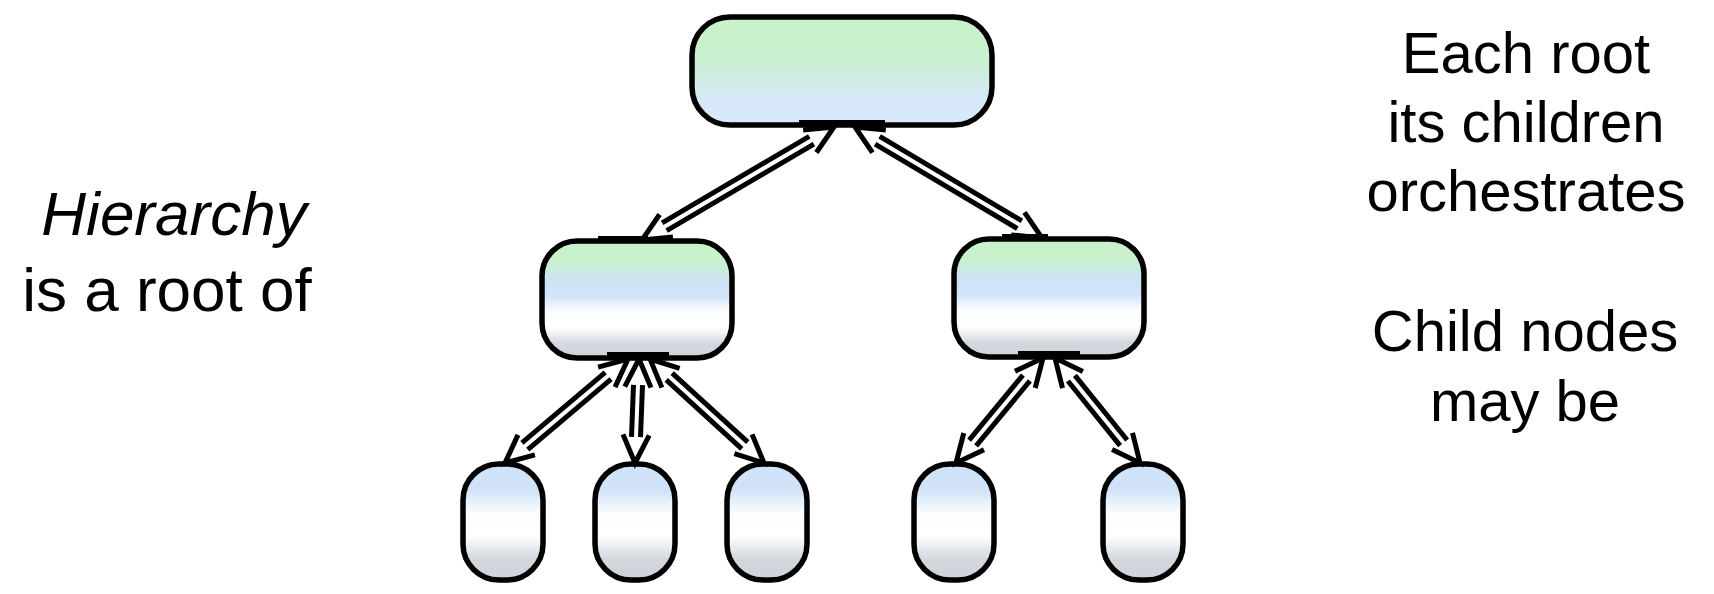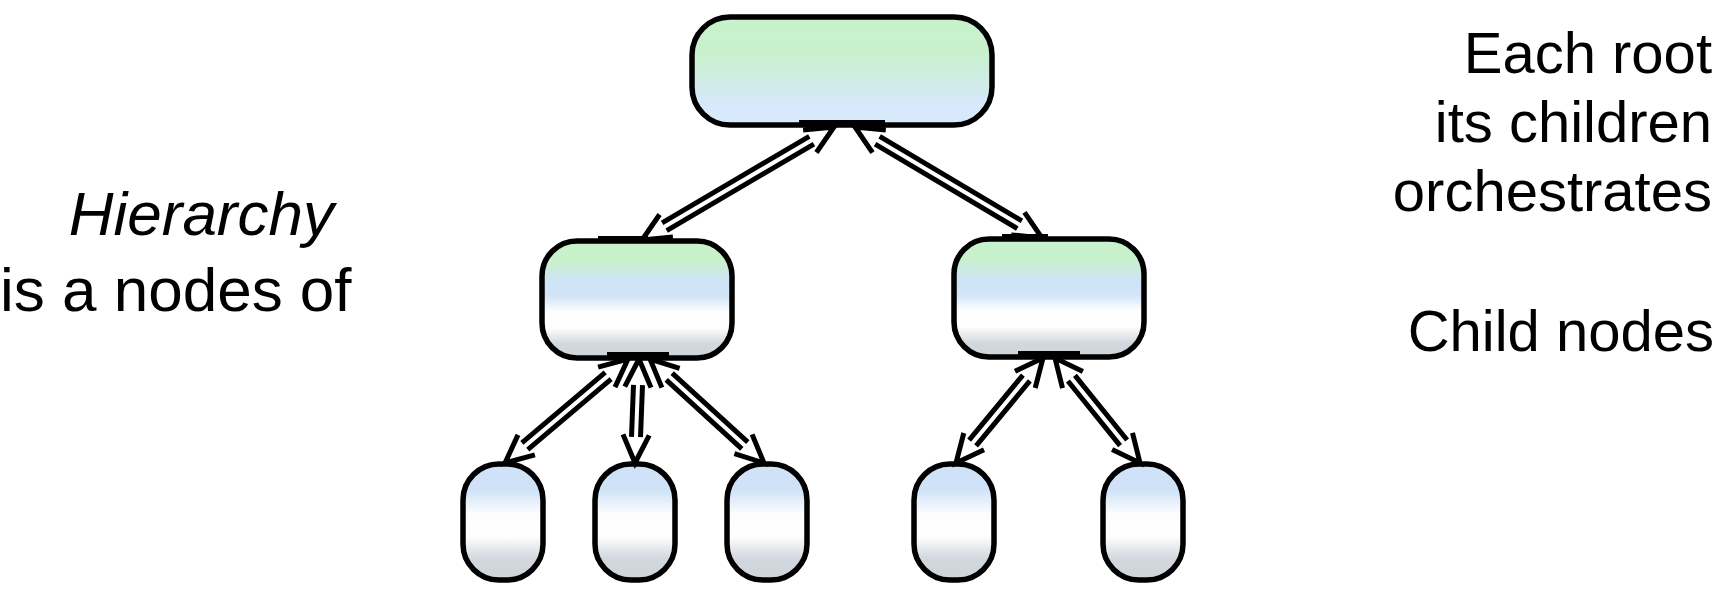--- a/index.html
+++ b/index.html
@@ -5,21 +5,21 @@
   html,body{margin:0;padding:0;background:#ffffff;}
   .canvas{
     position:relative;
     width:1714px;height:594px;
     background:#ffffff;
     overflow:hidden;
     font-family:"Liberation Sans", sans-serif;
     color:#000000;
   }
   .tree-svg{position:absolute;left:0;top:0;}
-  .caption{position:absolute;text-align:right;white-space:nowrap;color:#000;}
+  .caption{position:absolute;text-align:center;white-space:nowrap;color:#000;}
   .caption .line{display:block;}
   .caption-left{left:0;top:176px;width:334px;font-size:62px;line-height:76px;}
   .caption-left .line-0{font-style:italic;padding-left:14px;}
   .caption-right-top{left:1340px;top:18px;width:372px;font-size:58px;line-height:69px;}
   .caption-right-bottom{left:1336px;top:296px;width:378px;font-size:58px;line-height:70px;}
 </style>
 </head>
 <body>
 
 <div class="canvas">
@@ -74,26 +74,27 @@
         <rect x="799" y="120" width="86" height="7" fill="#000000"></rect>
         <rect x="598" y="236" width="50" height="7" fill="#000000"></rect>
         <rect x="1002" y="234" width="46" height="7" fill="#000000"></rect>
         <rect x="607" y="352" width="62" height="6" fill="#000000"></rect>
         <rect x="1018" y="351" width="62" height="6" fill="#000000"></rect>
       </g>
   </svg>
 
   <div class="caption caption-left">
     <span class="line line-0">Hierarchy</span>
-    <span class="line">is a nodes of</span>
+    <span class="line">is a root of</span>
   </div>
 
   <div class="caption caption-right-top">
     <span class="line">Each root</span>
     <span class="line">its children</span>
     <span class="line">orchestrates</span>
   </div>
 
   <div class="caption caption-right-bottom">
     <span class="line">Child nodes</span>
+    <span class="line">may be</span>
   </div>
 
 </div>
 
 </body></html>

